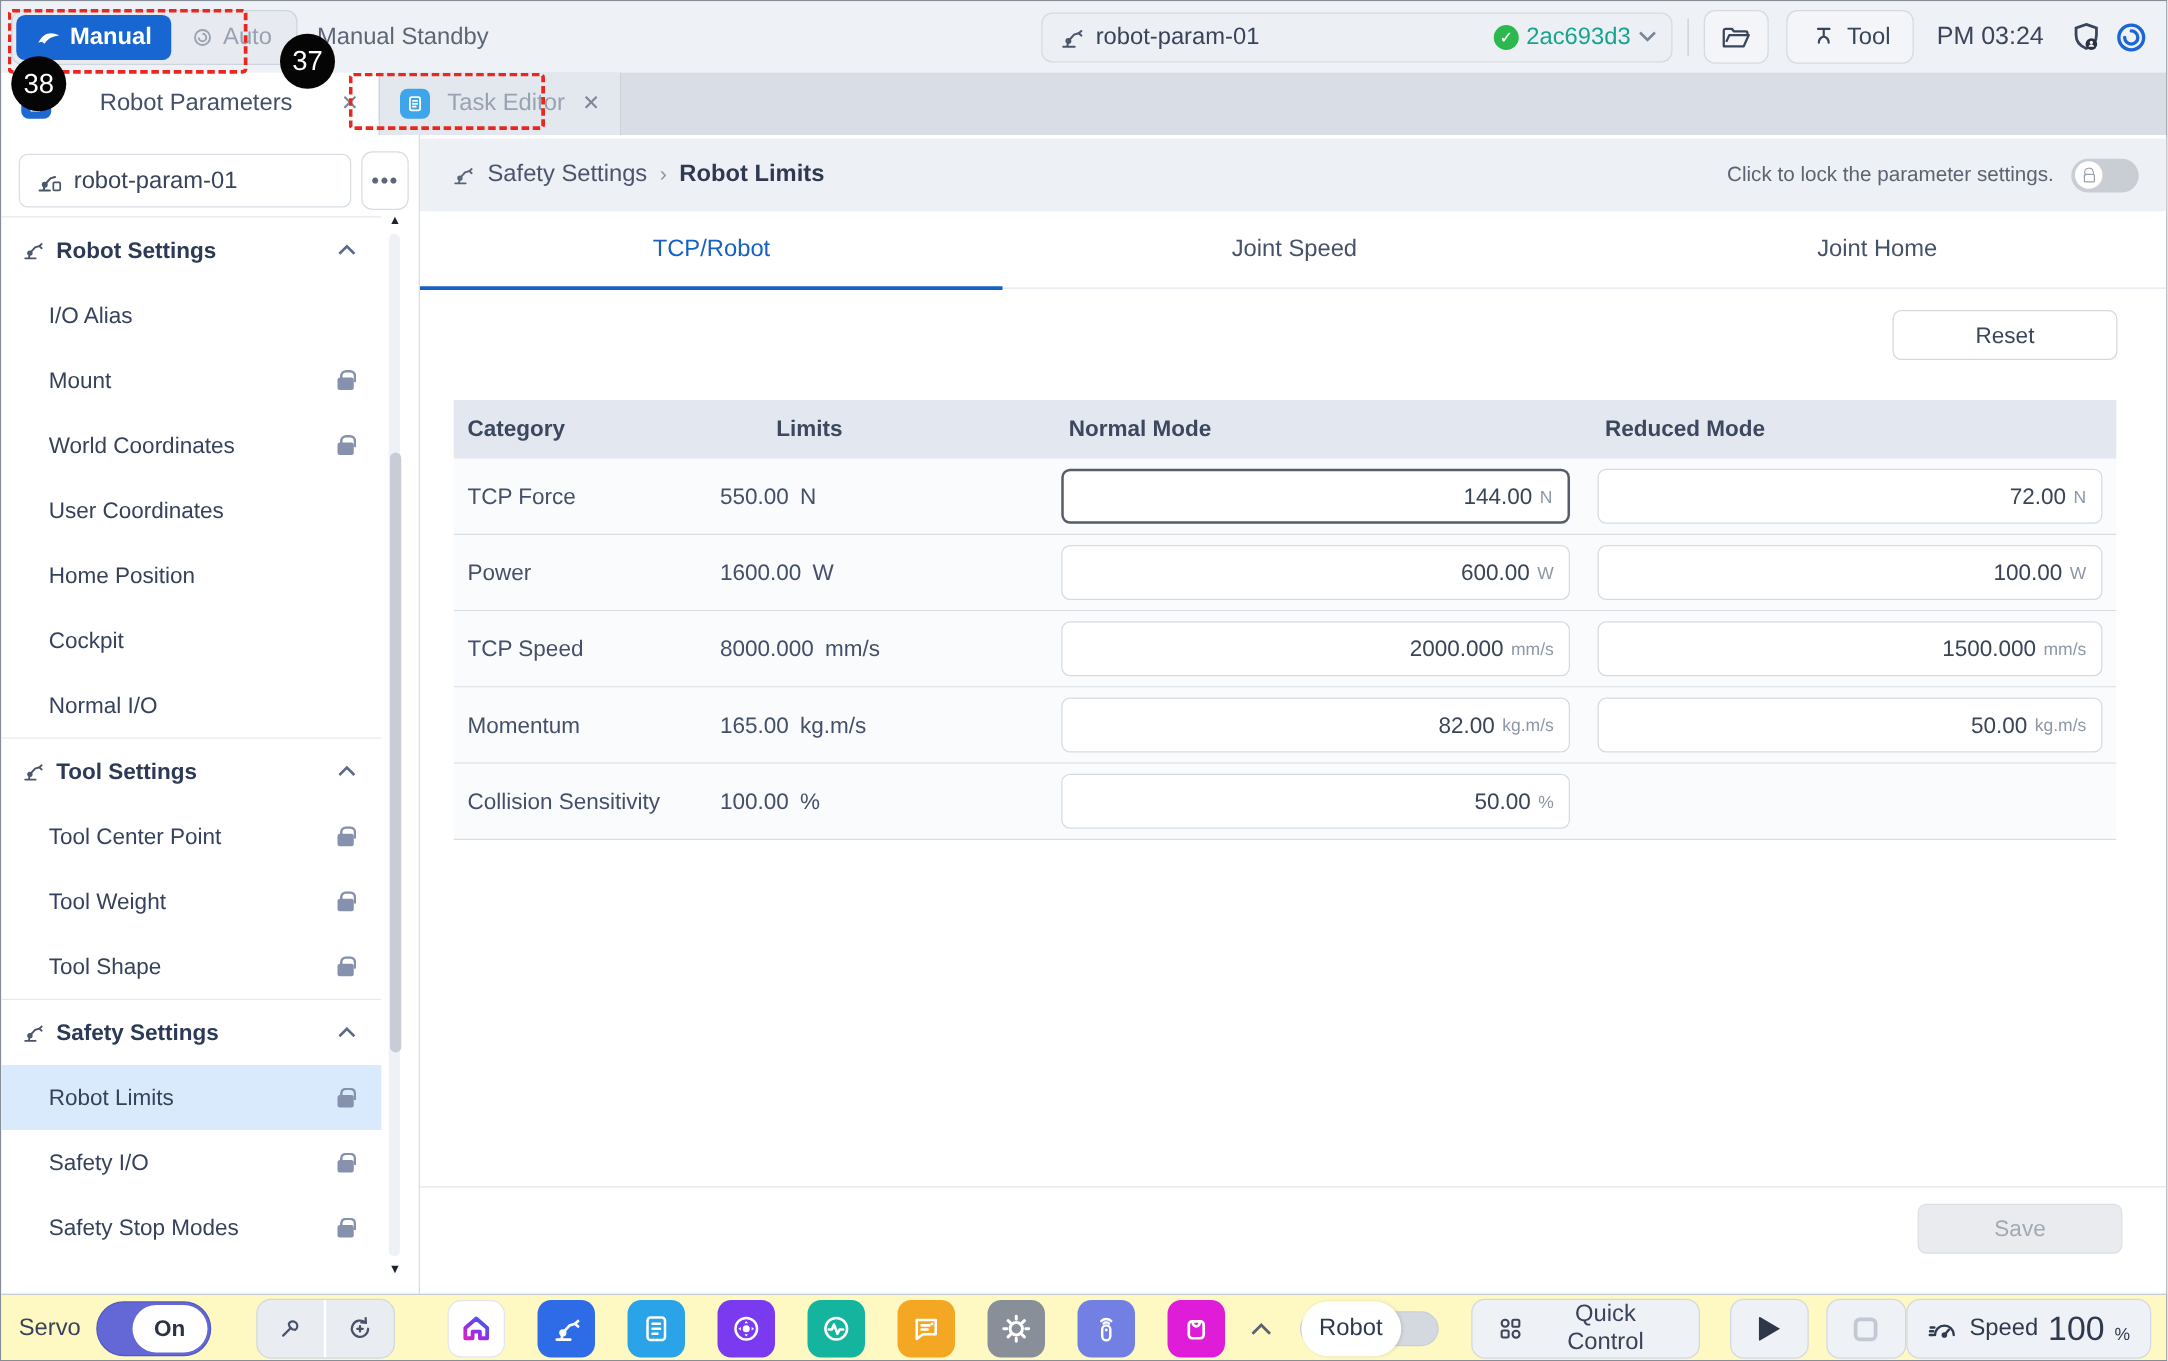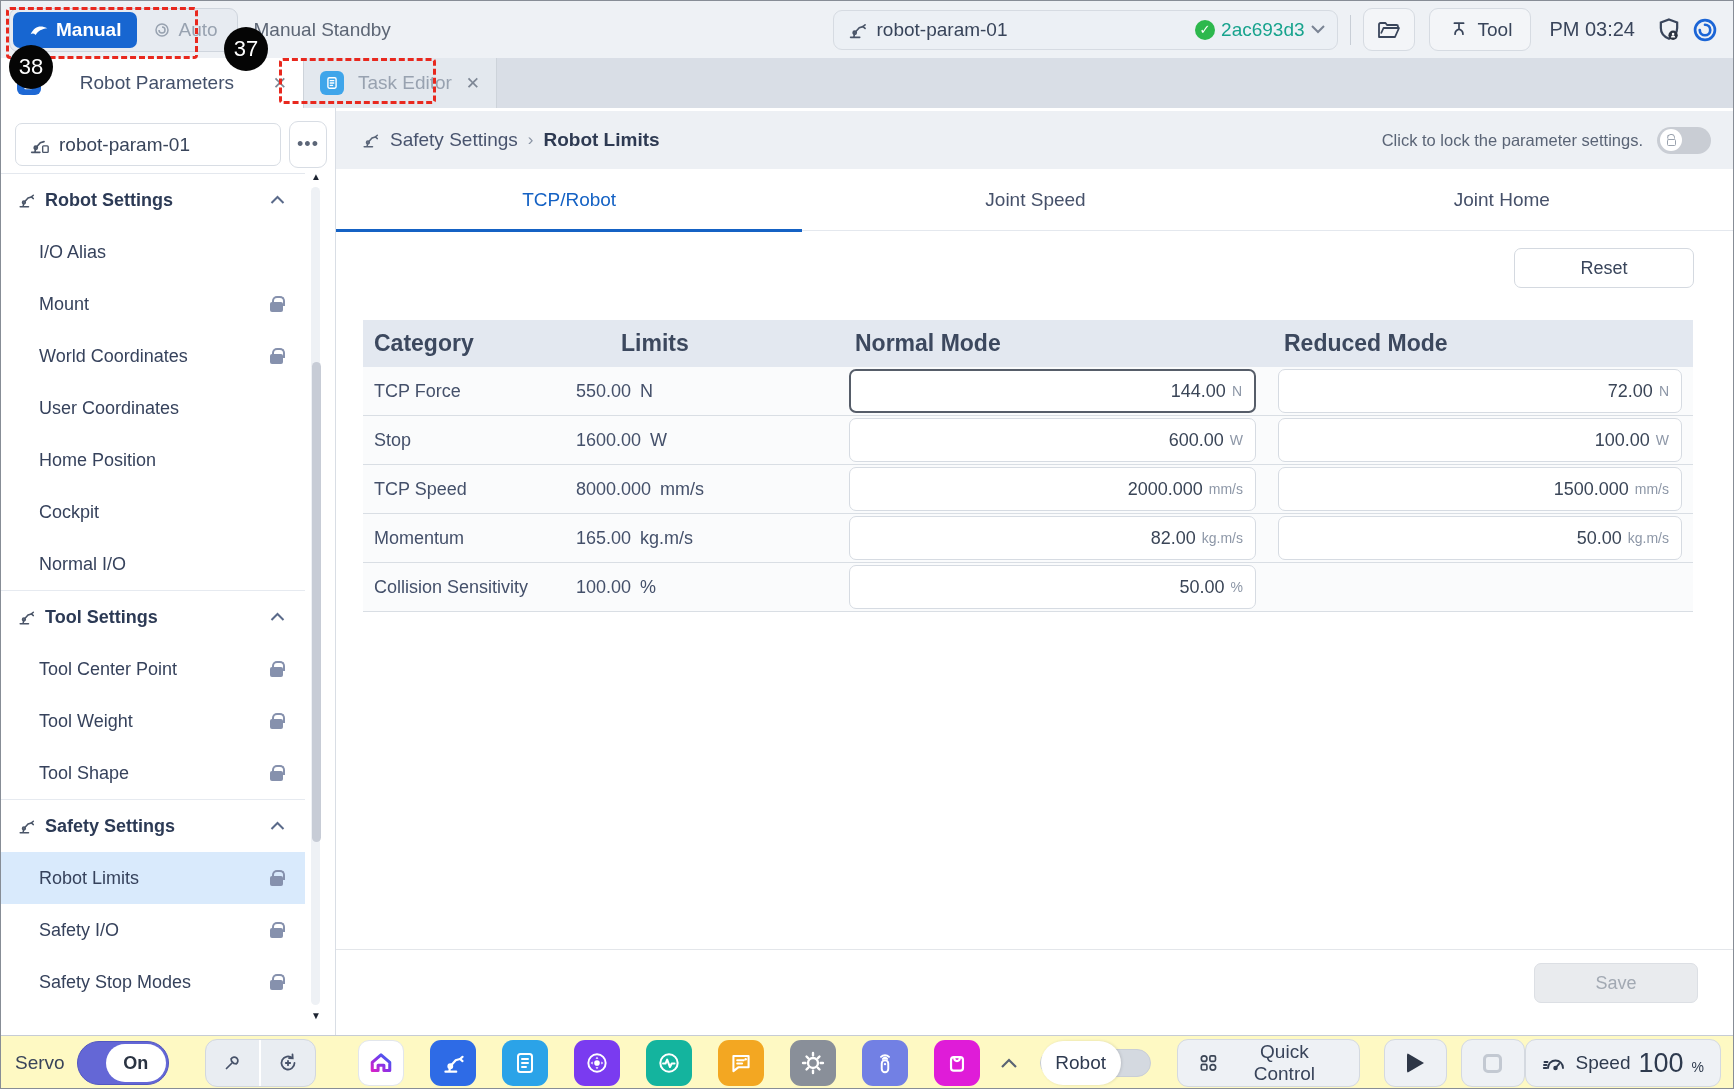--- a/index.html
+++ b/index.html
@@ -68,23 +68,23 @@
   .switch{position:relative; width:54px; height:27px; border-radius:14px; background:#c9cdd4;}
   .switch .knob{position:absolute; left:3px; top:2.5px; width:22px; height:22px; border-radius:50%; background:#fff; display:flex; align-items:center; justify-content:center;}
   .minilock{position:relative; width:9px; height:7px; background:transparent; border:1.6px solid #9aa2ae; border-radius:1.5px; margin-top:4px;}
   .minilock::before{content:""; position:absolute; left:-1px; top:-6px; width:6px; height:5px; border:1.6px solid #9aa2ae; border-bottom:none; border-radius:4px 4px 0 0; transform:rotate(-12deg);}
   .mtabs{position:absolute; left:0; top:61px; width:100%; height:62px; display:flex; border-bottom:1px solid #e4e8ee;}
   .mtab{flex:1; display:flex; align-items:center; justify-content:center; font-size:19px; color:#46516a; position:relative;}
   .mtab.active{color:#1562c4;}
   .mtab.active::after{content:""; position:absolute; left:0; right:0; bottom:-2px; height:3px; background:#1562c4;}
   .resetbtn{position:absolute; right:41px; top:140px; width:180px; height:40px; background:#fff; border:1px solid #d4d9e0; border-radius:7px; font-size:18px; color:#39455b;}
   .ptable{position:absolute; left:27px; top:212px; width:1330px;}
-  .thead{display:grid; grid-template-columns:213px 273px 421px 423px; height:47px; background:#e3e8f0; align-items:center; font-size:23px; font-weight:bold; color:#3c485e;}
+  .thead{display:grid; grid-template-columns:213px 273px 421px 423px; height:47px; background:#e3e8f0; align-items:center; font-size:18px; font-weight:bold; color:#3c485e;}
   .thead .h1{padding-left:11px;} .thead .h2{padding-left:45px;} .thead .h3{padding-left:6px;} .thead .h4{padding-left:14px;}
-  .trow{display:grid; grid-template-columns:213px 273px 421px 423px; height:49px; background:var(--rowbg); align-items:center; border-bottom:1px solid #d9dee4; font-size:18px; color:#44506a;}
+  .trow{display:grid; grid-template-columns:213px 273px 421px 423px; height:61px; background:var(--rowbg); align-items:center; border-bottom:1px solid #d9dee4; font-size:18px; color:#44506a;}
   .trow .cat{padding-left:11px;}
   .trow .lim{display:flex; gap:9px; align-items:baseline;}
   .vin{height:44px; width:407px; background:#fff; border:1px solid var(--border); border-radius:7px; display:flex; align-items:center; justify-content:flex-end; padding:0 12px; gap:6px;}
   .vin .val{font-size:18px; color:#3a4557;}
   .vin .unit{font-size:14px; color:#8d97a7;}
   .vin.focused{border:2px solid #565d69;}
   .vin.reduced{width:404px; margin-left:8px;}
   .savebar{position:absolute; left:0; top:841px; width:100%; border-top:1px solid #e3e6ea;}
   .savebtn{position:absolute; right:37px; top:855px; width:164px; height:40px; background:#e9ebee; border:1px solid #dcdfe4; border-radius:7px; font-size:18px; color:#a2a9b3;}
 
@@ -390,21 +390,21 @@
           </span>
         <span>
             <span class="vin reduced">
               <span class="val">72.00</span>
               <span class="unit">N</span>
             </span>
           </span>
       </div>
 
       <div class="trow">
-        <span class="cat">Stop</span>
+        <span class="cat">Power</span>
         <span class="lim">
             <span>1600.00</span>
             <span>W</span>
           </span>
         <span>
             <span class="vin">
               <span class="val">600.00</span>
               <span class="unit">W</span>
             </span>
           </span>

